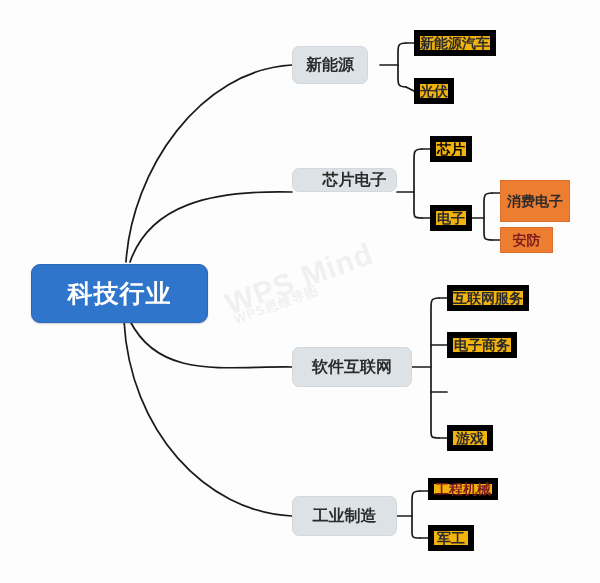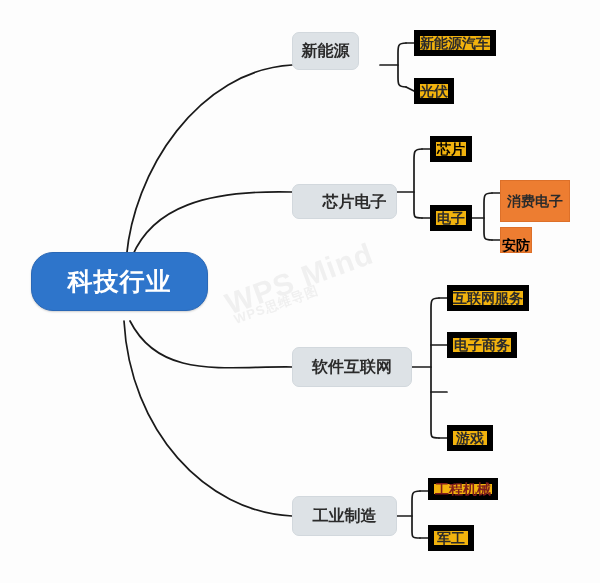--- a/index.html
+++ b/index.html
@@ -125,28 +125,28 @@
       <path d="M 431 392 L 447 392"></path>
       <path d="M 439 438 L 447 438"></path>
 
       <path d="M 397 516 L 412 516"></path>
       <path d="M 420 491 C 412 491 412 494 412 501 L 412 531 C 412 537 412 538 420 538"></path>
       <path d="M 420 491 L 428 491"></path>
       <path d="M 420 538 L 428 538"></path>
     </g>
   </svg>
 
-  <div class="node node-root" id="n-root" style="left: 31px; top: 252px; width: 177px; height: 59px; background: rgb(46, 117, 203); color: rgb(255, 255, 255); border-radius: 22px;">
+  <div class="node node-root" id="n-root" style="left: 31px; top: 264px; width: 177px; height: 59px; background: rgb(46, 117, 203); color: rgb(255, 255, 255);">
     <span>科技行业</span>
   </div>
 
-  <div class="node node-l2" id="n-b1" style="left: 292px; top: 32px; width: 67px; height: 38px; background: rgb(221, 226, 230); color: rgb(43, 43, 43);">
+  <div class="node node-l2" id="n-b1" style="left: 292px; top: 46px; width: 76px; height: 38px; background: rgb(221, 226, 230); color: rgb(43, 43, 43);">
     <span>新能源</span>
   </div>
-  <div class="node node-l2" id="n-b2" style="left: 292px; top: 184px; width: 105px; height: 35px; background: rgb(221, 226, 230); color: rgb(43, 43, 43); padding-left: 20px;">
+  <div class="node node-l2" id="n-b2" style="left: 292px; top: 168px; width: 105px; height: 24px; background: rgb(221, 226, 230); color: rgb(43, 43, 43); padding-left: 20px;">
     <span>芯片电子</span>
   </div>
   <div class="node node-l2" id="n-b3" style="left: 292px; top: 347px; width: 120px; height: 40px; background: rgb(221, 226, 230); color: rgb(43, 43, 43);">
     <span>软件互联网</span>
   </div>
   <div class="node node-l2" id="n-b4" style="left: 292px; top: 496px; width: 105px; height: 40px; background: rgb(221, 226, 230); color: rgb(43, 43, 43);">
     <span>工业制造</span>
   </div>
 
   <div class="node node-l3" id="n-b1c1" style="left: 414px; top: 30px; width: 82px; height: 26px; background: rgb(242, 179, 13); color: rgb(43, 43, 43);">
@@ -173,17 +173,17 @@
   <div class="node node-l3" id="n-b4c1" style="left: 428px; top: 478px; width: 70px; height: 22px; background: rgb(242, 179, 13); color: #7f1d1d;">
     <span>工程机械</span>
   </div>
   <div class="node node-l3" id="n-b4c2" style="left: 428px; top: 525px; width: 46px; height: 26px; background: rgb(242, 179, 13); color: rgb(43, 43, 43);">
     <span>军工</span>
   </div>
 
   <div class="node node-l4" id="n-b2c2g1" style="left: 500px; top: 180px; width: 70px; height: 42px; background: rgb(237, 125, 49); color: rgb(43, 43, 43);">
     <span>消费电子</span>
   </div>
-  <div class="node node-l4" id="n-b2c2g2" style="left: 500px; top: 227px; width: 32px; height: 26px; background: rgb(237, 125, 49); color: #000000; align-items: flex-end;">
+  <div class="node node-l4" id="n-b2c2g2" style="left: 500px; top: 227px; width: 53px; height: 26px; background: rgb(237, 125, 49); color: #7f1d1d;">
     <span>安防</span>
   </div>
 
 </div>
 
 </body></html>

